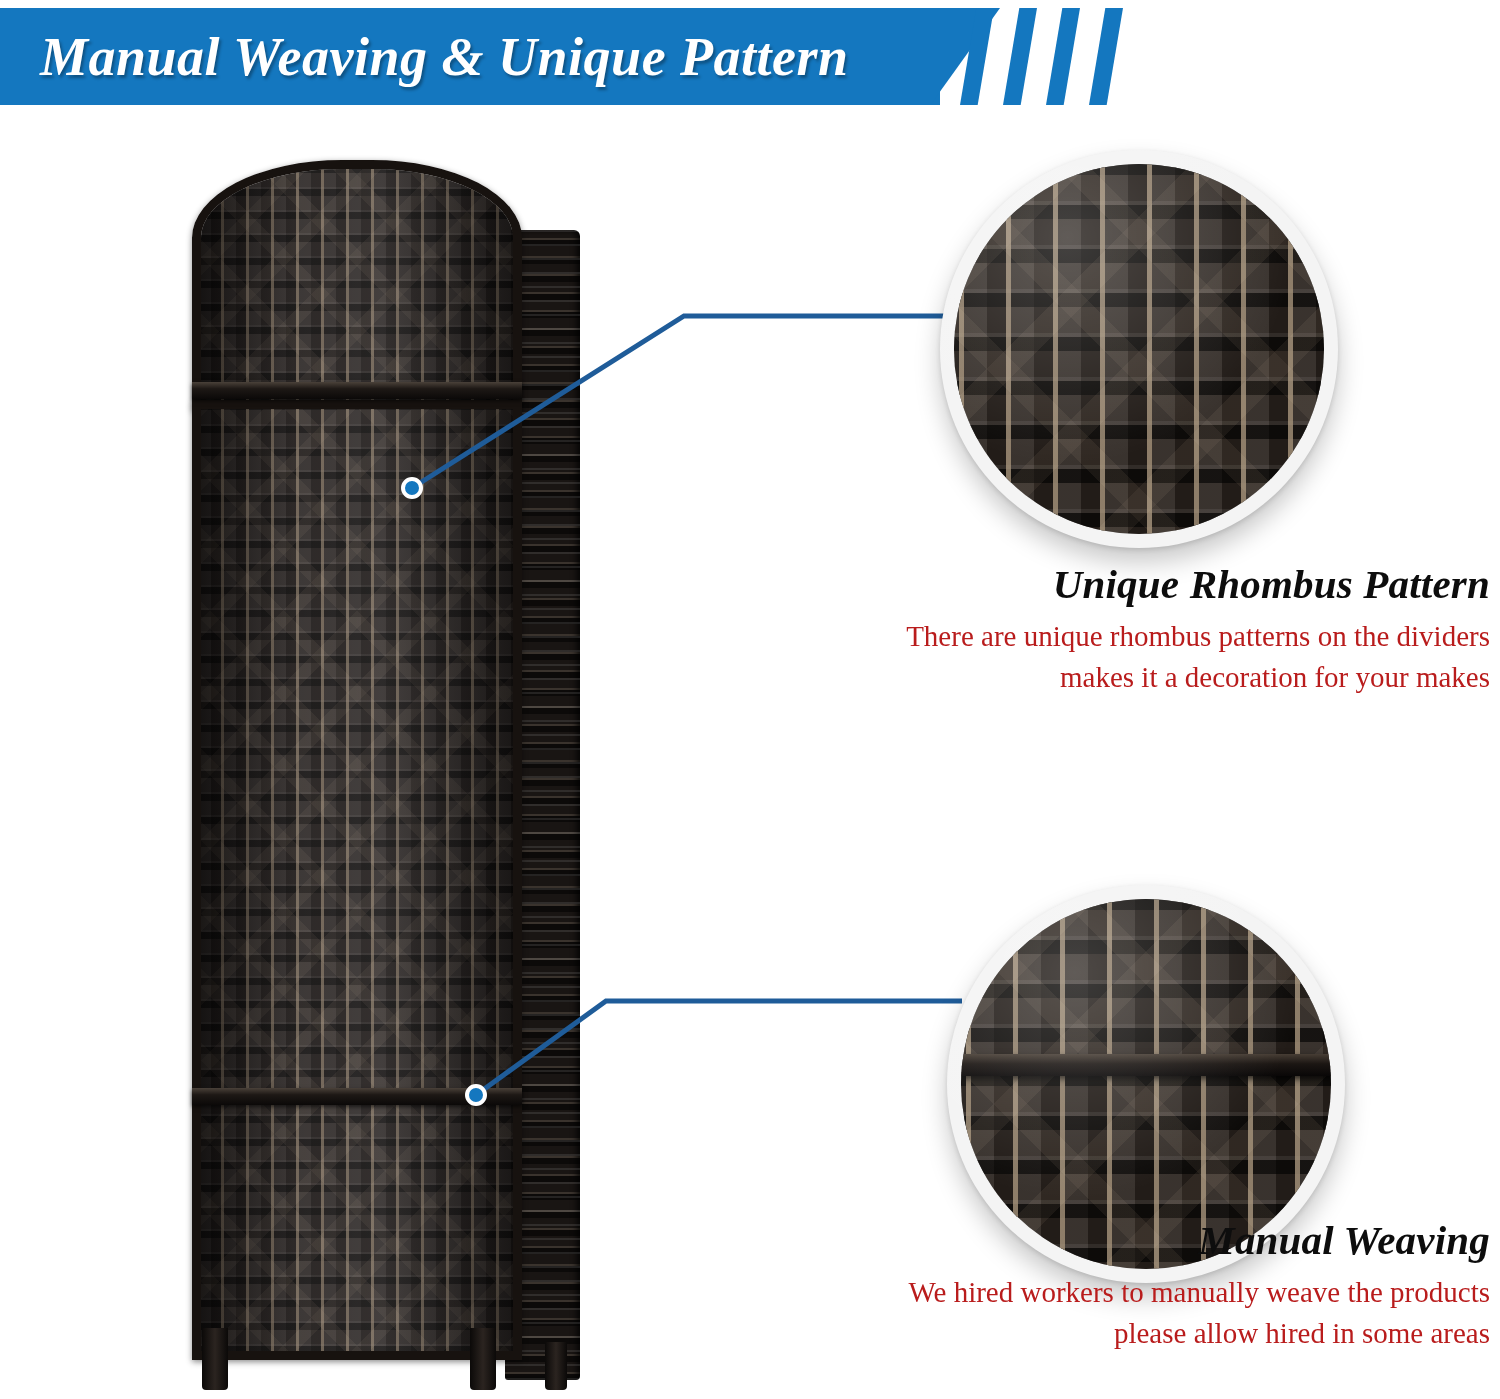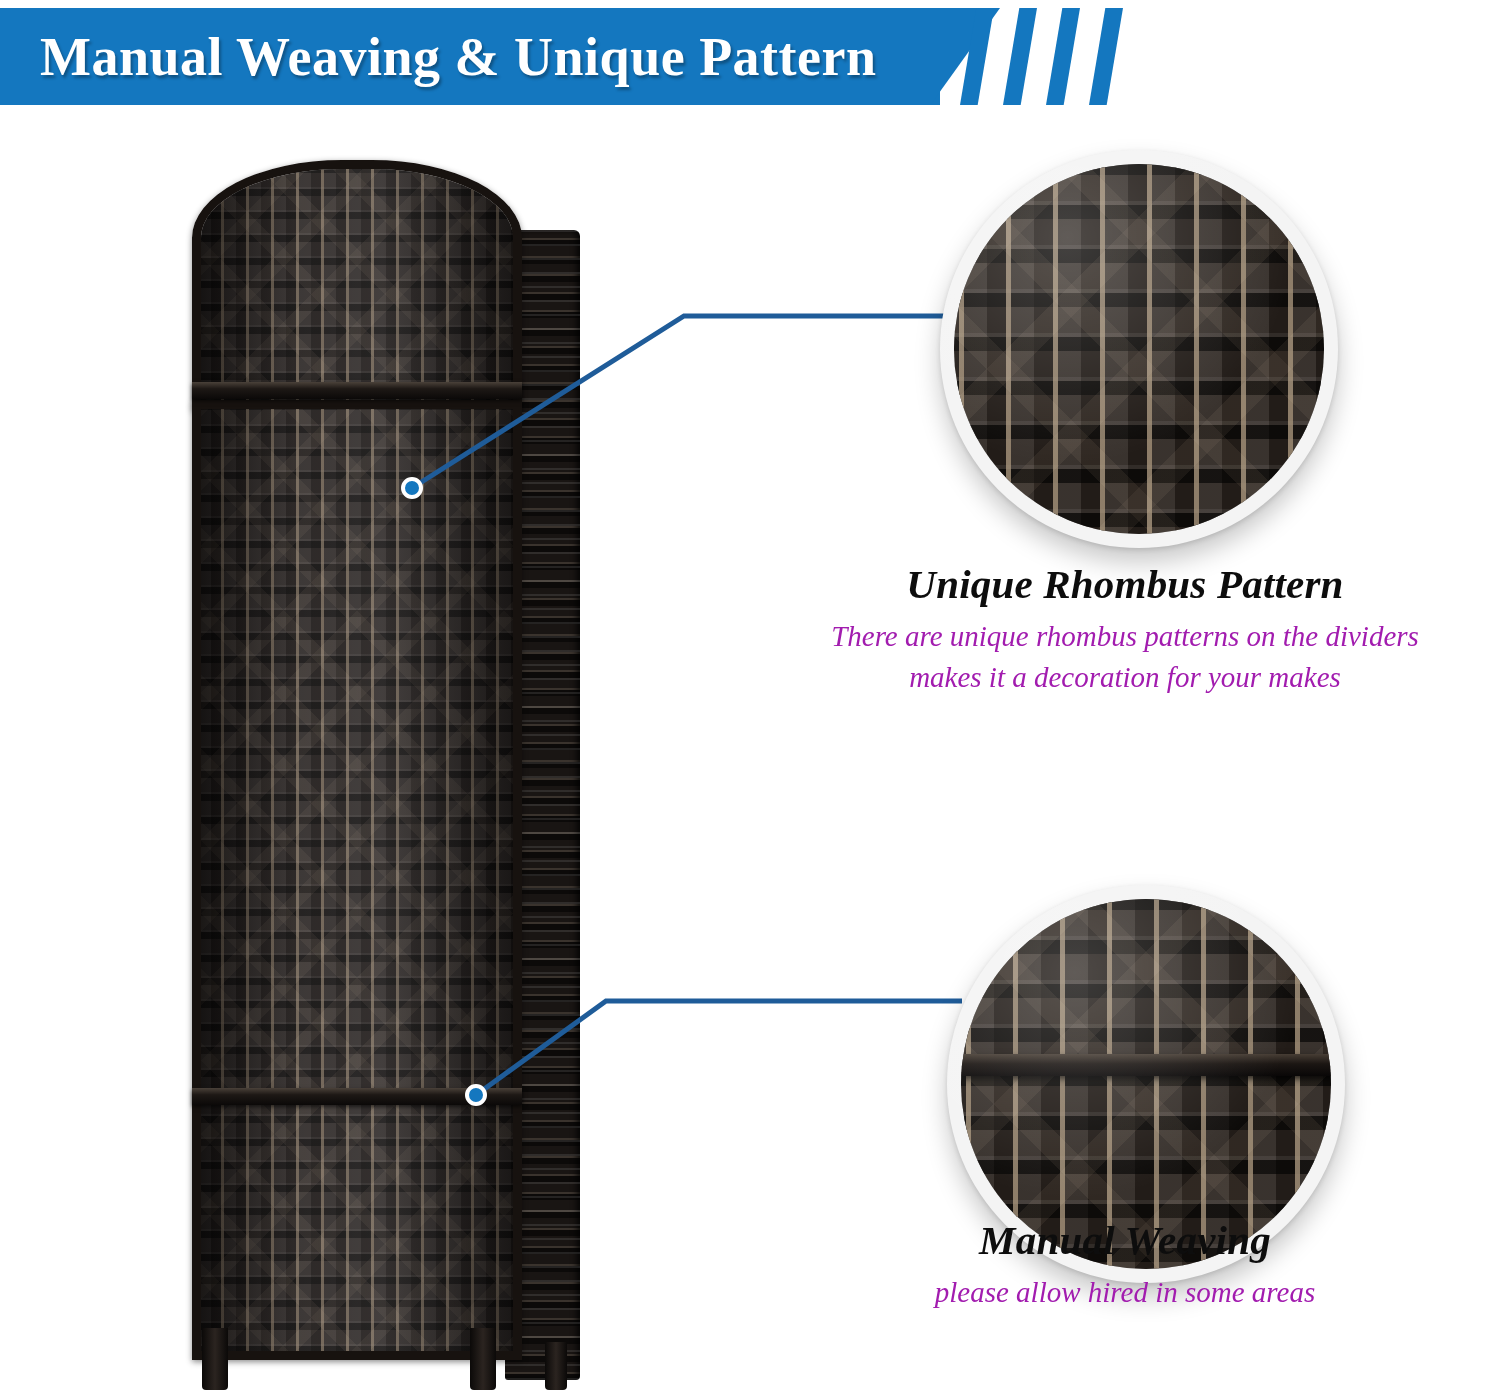--- a/index.html
+++ b/index.html
@@ -27,21 +27,21 @@
     clip-path:polygon(48% 0,100% 0,52% 100%,0 100%);
   }
   .s1{left:960px;}
   .s2{left:1003px;}
   .s3{left:1046px;}
   .s4{left:1089px;}
 
   .banner-title{
     position:absolute;left:40px;top:8px;height:97px;
     display:flex;align-items:center;
-    font-size:54px;font-weight:bold;
+    font-size:54px;font-weight:bold;font-style:italic;
     color:#ffffff;letter-spacing:.5px;
     text-shadow:2px 3px 3px rgba(0,0,0,.32);
     white-space:nowrap;
   }
 
   
   .product{position:absolute;left:150px;top:150px;width:470px;height:1240px;}
 
   
   .weave{
@@ -191,29 +191,29 @@
   .bubble-gloss{
     position:absolute;inset:0;border-radius:50%;
     background:radial-gradient(circle at 32% 22%,rgba(255,255,255,.20),rgba(255,255,255,0) 55%);
     pointer-events:none;
   }
 
   #bubble-top{left:940px;top:150px;width:398px;height:398px;}
   #bubble-bottom{left:947px;top:885px;width:398px;height:398px;}
 
   
-  .feature{position:absolute;text-align:center;color:#0d0d0d;}
+  .feature{position:absolute;text-align:right;color:#0d0d0d;}
   .feature h2{
     margin:0 0 8px 0;
     font-size:41px;font-weight:bold;font-style:italic;
     letter-spacing:.2px;
   }
   .feature p{
-    margin:0;font-size:29px;font-style:italic;line-height:1.42;
-    color:#a21caf;
+    margin:0;font-size:29px;line-height:1.42;
+    color:#b91c1c;
   }
   #feature-top{left:760px;top:560px;width:730px;}
   #feature-bottom{left:760px;top:1216px;width:730px;}
 </style>
 </head>
 <body>
 
 <div class="banner-wrap">
   <div class="banner-body"></div>
   <div class="banner-slant"></div>
@@ -276,14 +276,15 @@
 </div>
 
 <div id="feature-top" class="feature">
   <h2>Unique Rhombus Pattern</h2>
   <p>There are unique rhombus patterns on the dividers</p>
   <p>makes it a decoration for your makes</p>
 </div>
 
 <div id="feature-bottom" class="feature">
   <h2>Manual Weaving</h2>
+  <p>We hired workers to manually weave the products</p>
   <p>please allow hired in some areas</p>
 </div>
 
 </body></html>

